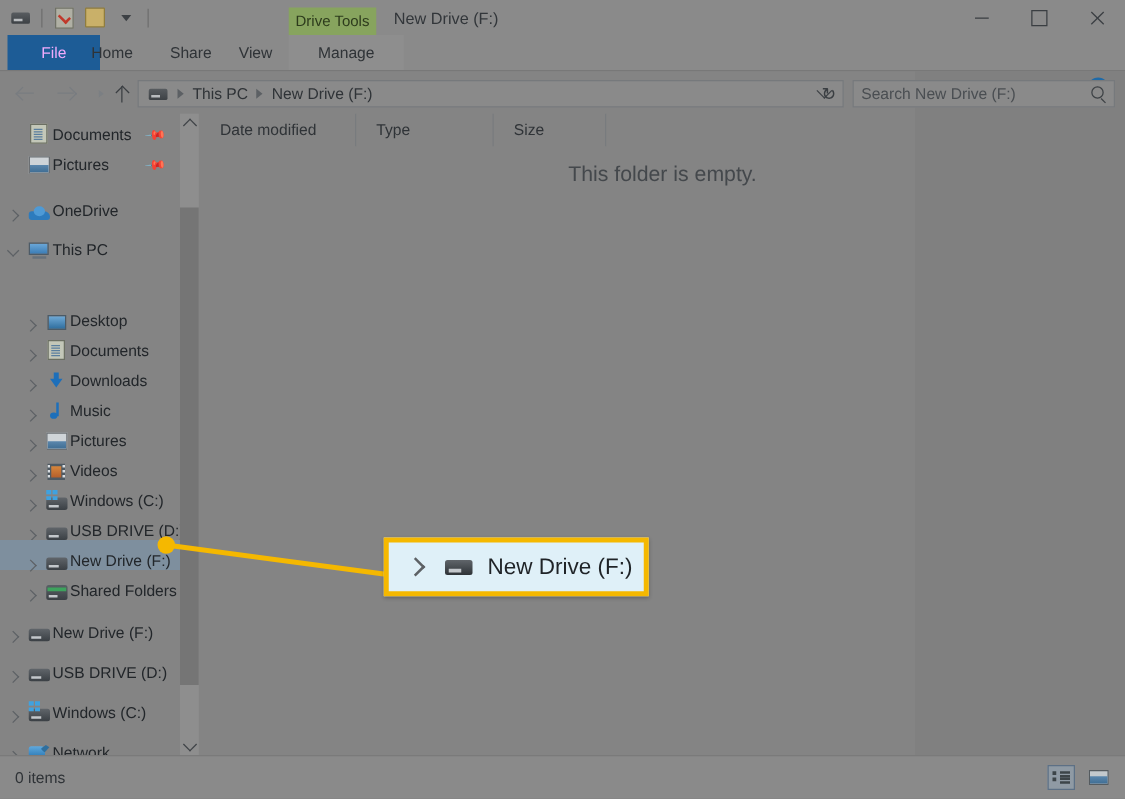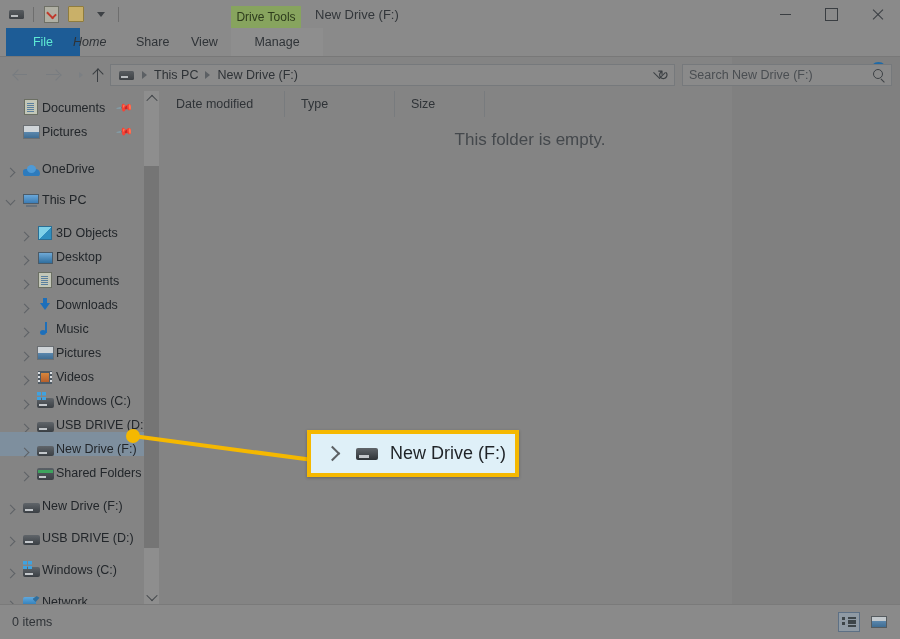--- a/index.html
+++ b/index.html
@@ -156,21 +156,21 @@
   .tab {
     position: absolute;
     top: 0; height: 28px;
     display: flex; align-items: center; justify-content: center;
     font-size: 12.5px;
     color: #2f3337;
     padding: 0 11px;
   }
   .tab-file {
     background: #1d5c96;
-    color: #5eead4;
+    color: #f0abfc;
   }
   .tab-manage {
     background: #8e8e8e;
   }
   .ribbon-right {
     position: absolute;
     right: 4px; top: 28px;
     height: 28px;
     display: flex; align-items: center; gap: 11px;
   }
@@ -805,21 +805,21 @@
           <span class="wc-max"></span>
         </div>
       <div class="wc">
           <span class="wc-close"></span>
         </div>
     </div>
   </div>
 
   <div class="tabrow">
     <div class="tab tab-file" style="left:6px;width:52px;">File</div>
-    <div class="tab" style="left:62px;font-style:italic;">Home</div>
+    <div class="tab" style="left:62px;">Home</div>
     <div class="tab" style="left:125px;">Share</div>
     <div class="tab" style="left:180px;">View</div>
     <div class="tab tab-manage" style="left:231px;width:70px;">Manage</div>
 
     <div class="ribbon-right">
       <span class="chev-dn"></span>
       <span class="help-btn">?</span>
     </div>
   </div>
 
@@ -887,29 +887,20 @@
     <div class="navitem" style="top:92px;">
       <span class="nav-exp">
           <span class="chv open"></span>
         </span>
       <span class="nav-ico">
           <span class="g-pc"></span>
         </span>
       <span class="nav-label">This PC</span>
     </div>
 
-    <div class="navitem" style="top:125px;padding-left:14px;">
-      <span class="nav-exp">
-          <span class="chv"></span>
-        </span>
-      <span class="nav-ico">
-          <span class="g-3d"></span>
-        </span>
-      <span class="nav-label">3D Objects</span>
-    </div>
 
     <div class="navitem" style="top:149px;padding-left:14px;">
       <span class="nav-exp">
           <span class="chv"></span>
         </span>
       <span class="nav-ico">
           <span class="g-desktop"></span>
         </span>
       <span class="nav-label">Desktop</span>
     </div>

